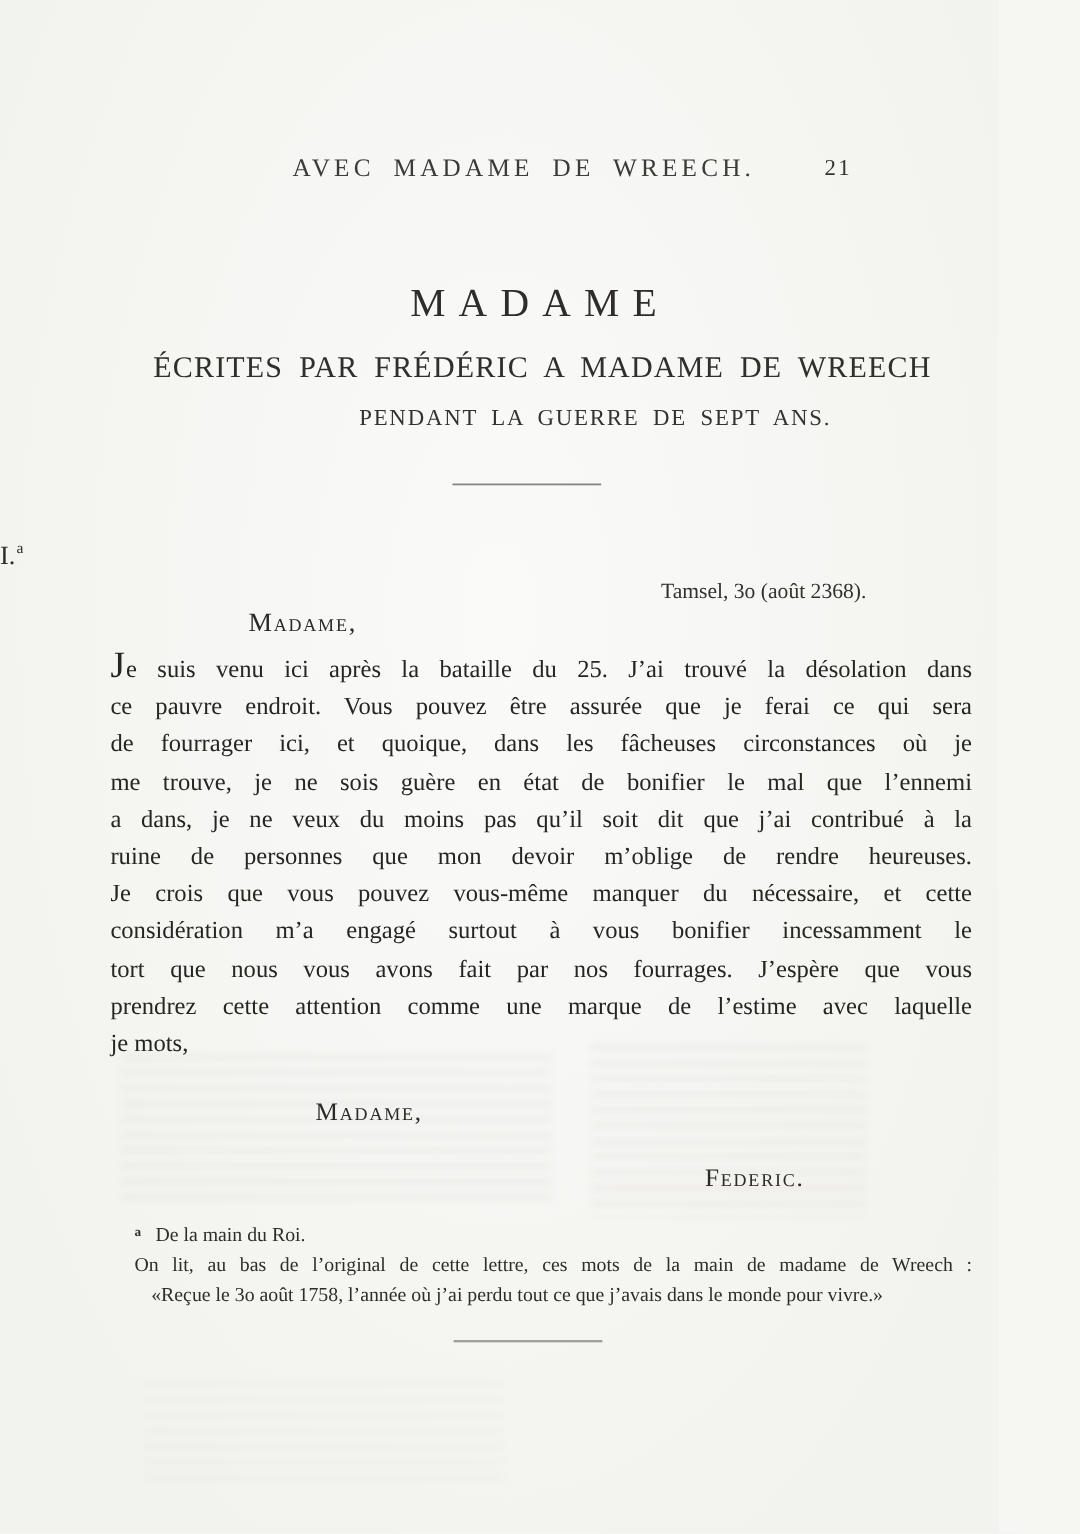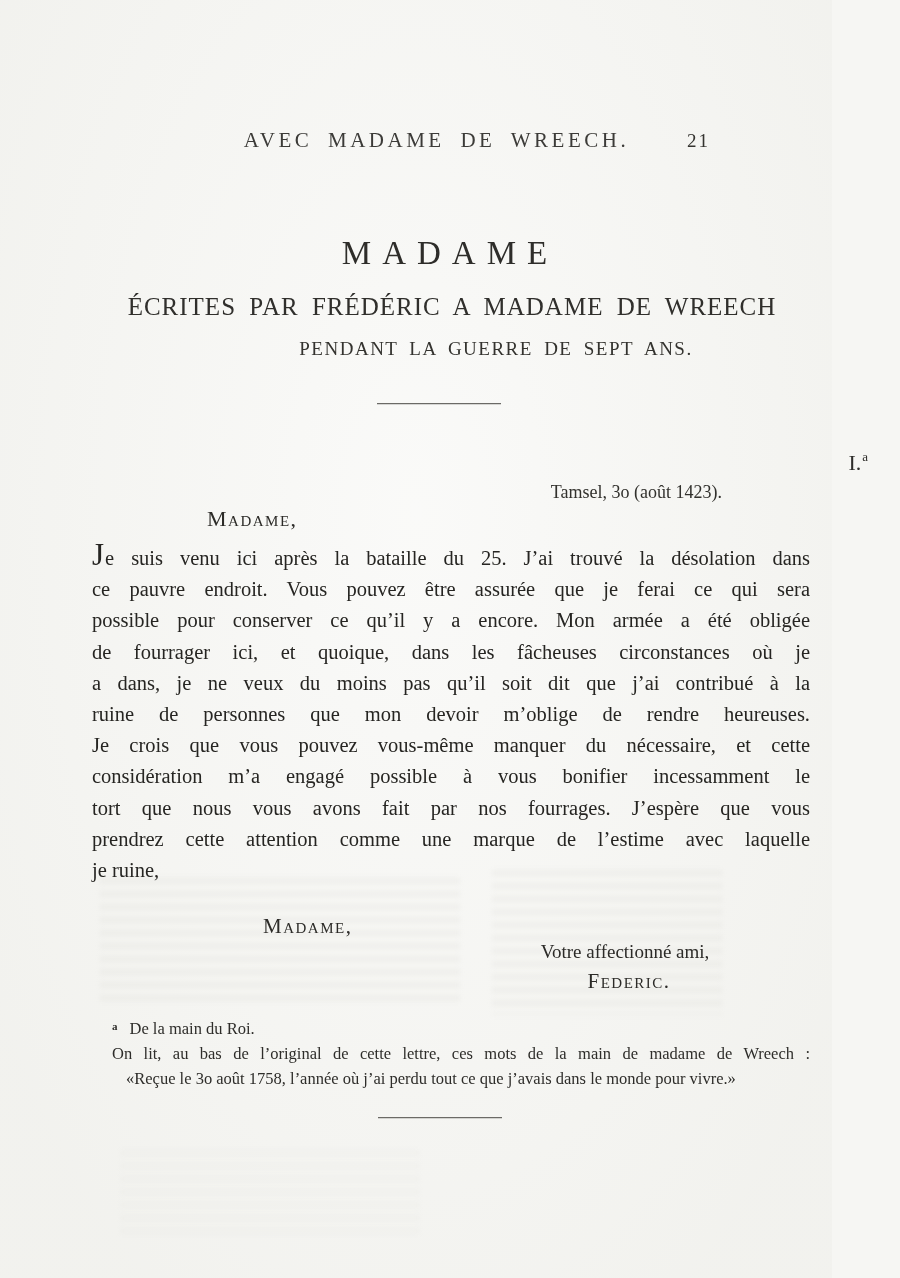--- a/index.html
+++ b/index.html
@@ -51,21 +51,21 @@
   .rule {
     position: absolute; height: 0;
     border-top: 1.5px solid #6b6a66;
     border-bottom: 1px solid rgba(107,106,102,0.25);
   }
   .rule-top { top: 403px; left: 377px; width: 124px; }
   .rule-bottom { top: 1117px; left: 378px; width: 124px; }
   
   .letter-number {
     position: absolute; top: 449px; left: 0; width: 868px;
-    text-align: right;
+    text-align: left;
     font-size: 22px; color: #2e2d2a;
   }
   .letter-number sup { font-size: 13px; vertical-align: 9px; margin-left: 1px; }
   .dateline {
     position: absolute; top: 482px; right: 110px;
     font-size: 18px; color: #32312d;
   }
   .salutation {
     position: absolute; top: 506px; left: 207px;
     font-variant: small-caps;
@@ -140,40 +140,39 @@
   <div class="page-number">21</div>
 
   <div class="main-title">MADAME</div>
   <div class="subtitle-1">ÉCRITES PAR FRÉDÉRIC A MADAME DE WREECH</div>
   <div class="subtitle-2">PENDANT LA GUERRE DE SEPT ANS.</div>
 
   <div class="rule rule-top"></div>
 
   <div class="letter-number"><span>I.</span><sup>a</sup></div>
 
-  <div class="dateline">Tamsel, 3o (août 1423).</div>
+  <div class="dateline">Tamsel, 3o (août 2368).</div>
 
   <div class="salutation">Madame,</div>
 
   <div class="letter-body">
     <div class="body-line"><span class="lead-initial">J</span><span>e suis venu ici après la bataille du 25. J’ai trouvé la désolation dans</span></div>
     <div class="body-line">ce pauvre endroit. Vous pouvez être assurée que je ferai ce qui sera</div>
-    <div class="body-line">possible pour conserver ce qu’il y a encore. Mon armée a été obligée</div>
     <div class="body-line">de fourrager ici, et quoique, dans les fâcheuses circonstances où je</div>
+    <div class="body-line">me trouve, je ne sois guère en état de bonifier le mal que l’ennemi</div>
     <div class="body-line">a dans, je ne veux du moins pas qu’il soit dit que j’ai contribué à la</div>
     <div class="body-line">ruine de personnes que mon devoir m’oblige de rendre heureuses.</div>
     <div class="body-line">Je crois que vous pouvez vous-même manquer du nécessaire, et cette</div>
-    <div class="body-line">considération m’a engagé possible à vous bonifier incessamment le</div>
+    <div class="body-line">considération m’a engagé surtout à vous bonifier incessamment le</div>
     <div class="body-line">tort que nous vous avons fait par nos fourrages. J’espère que vous</div>
     <div class="body-line">prendrez cette attention comme une marque de l’estime avec laquelle</div>
-    <div class="body-line last">je ruine,</div>
+    <div class="body-line last">je mots,</div>
   </div>
 
   <div class="closing-salutation">Madame,</div>
-  <div class="valediction">Votre affectionné ami,</div>
   <div class="signature">Federic.</div>
 
   <div class="footnote footnote-a"><span class="fn-marker">a</span><span>De la main du Roi.</span></div>
   <div class="footnote footnote-b1">On lit, au bas de l’original de cette lettre, ces mots de la main de madame de Wreech :</div>
   <div class="footnote footnote-b2">«Reçue le 3o août 1758, l’année où j’ai perdu tout ce que j’avais dans le monde pour vivre.»</div>
 
   <div class="rule rule-bottom"></div>
 
 </div>
 

